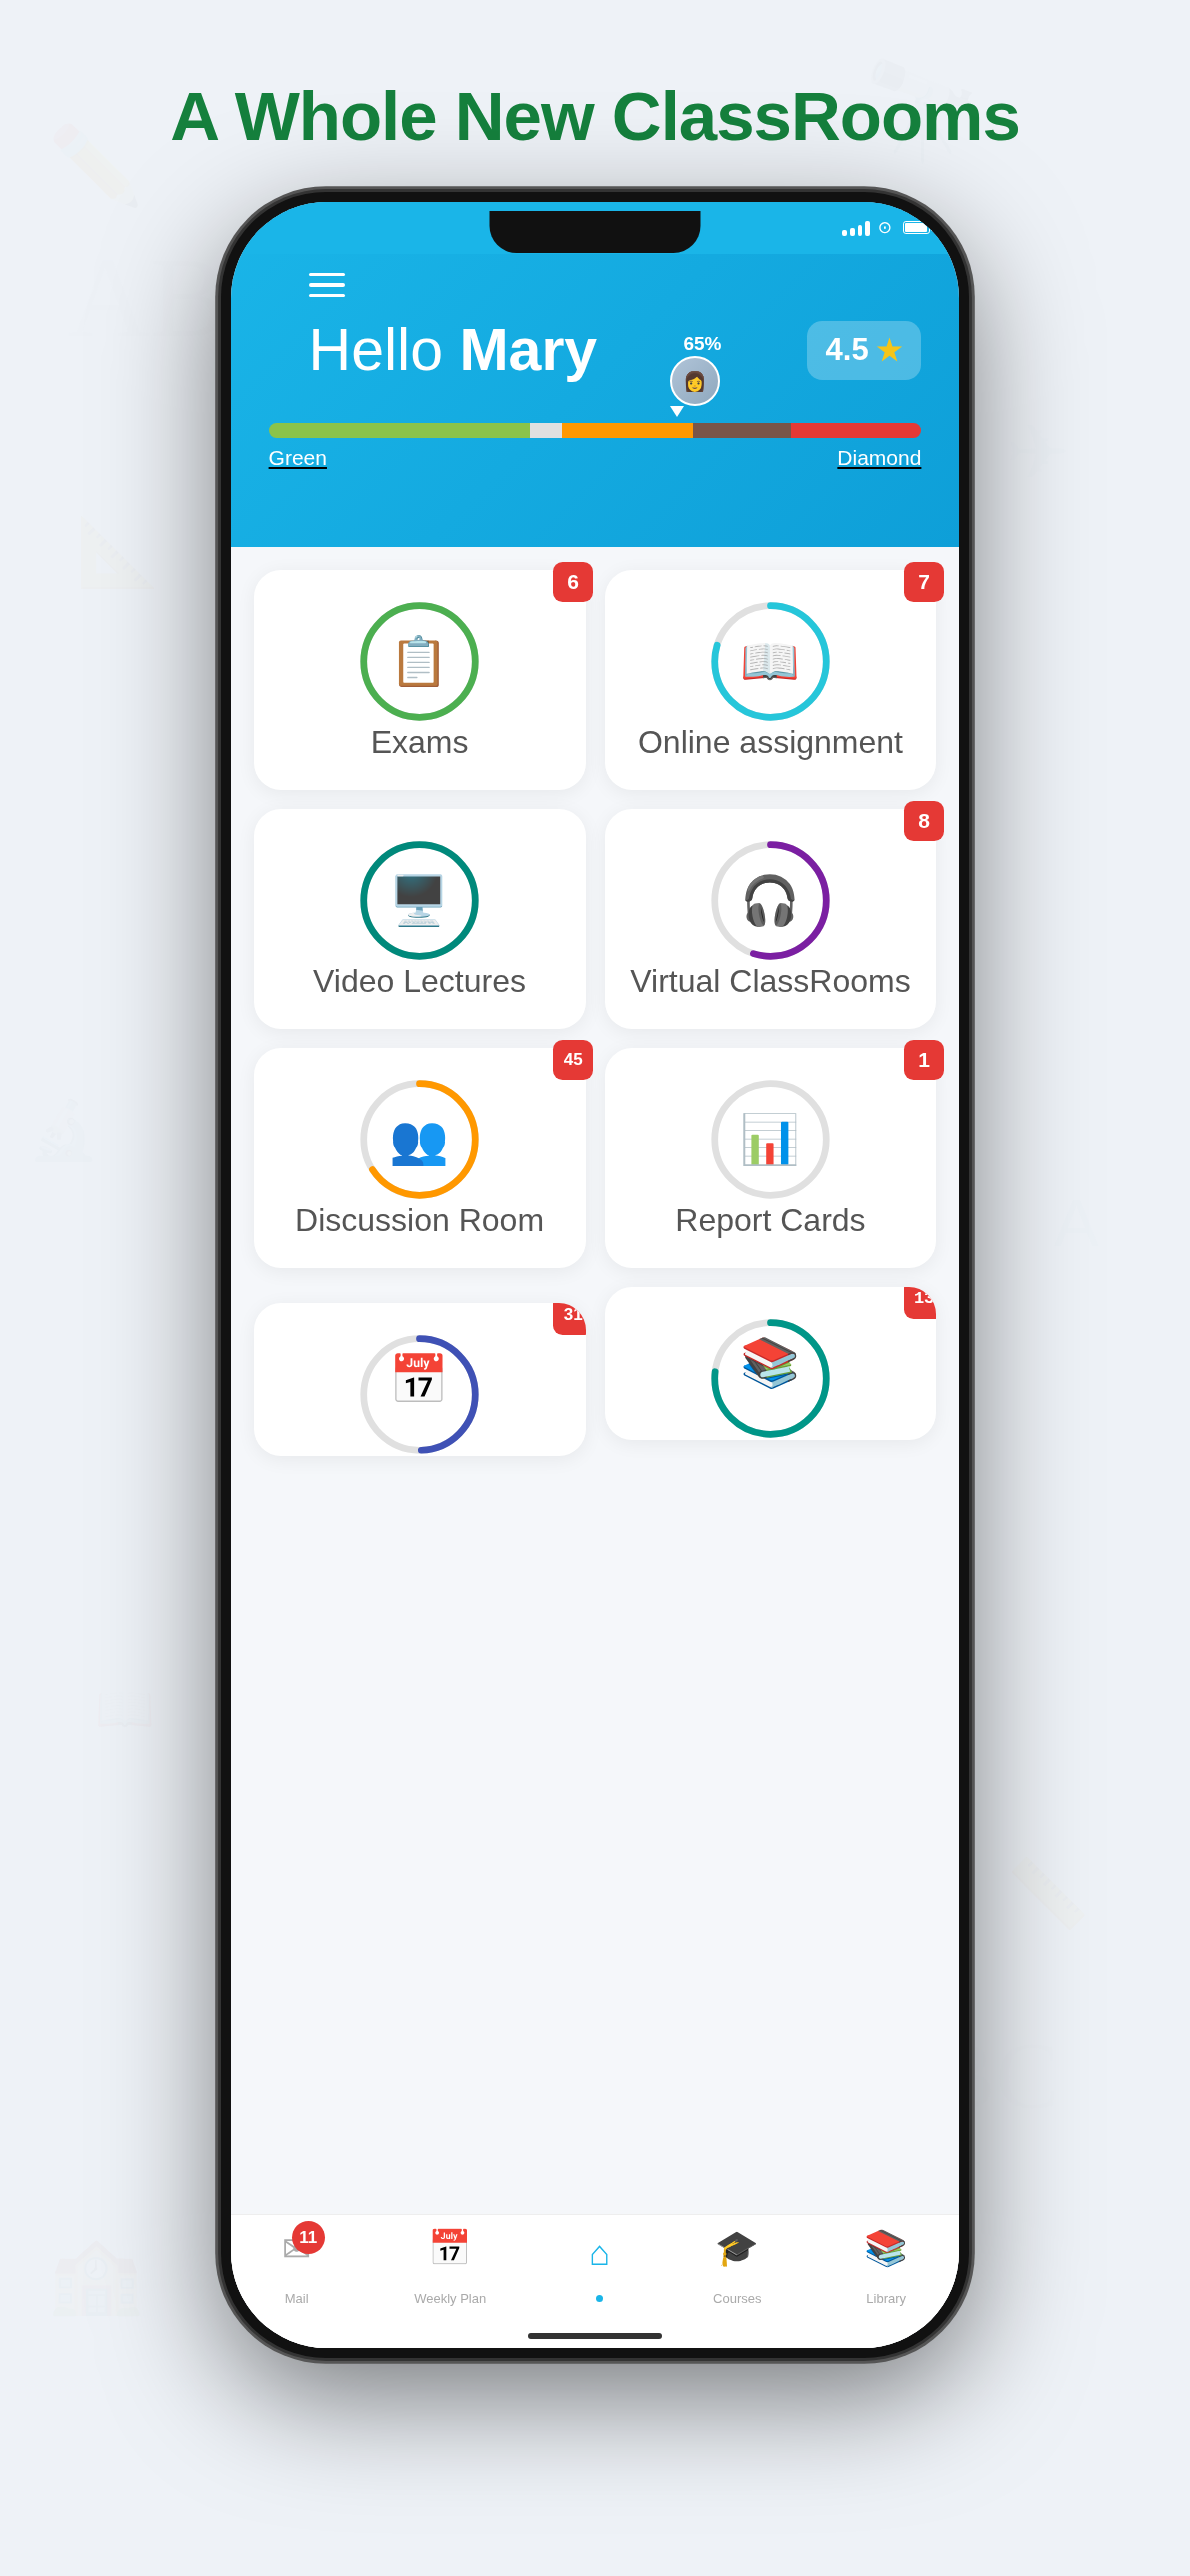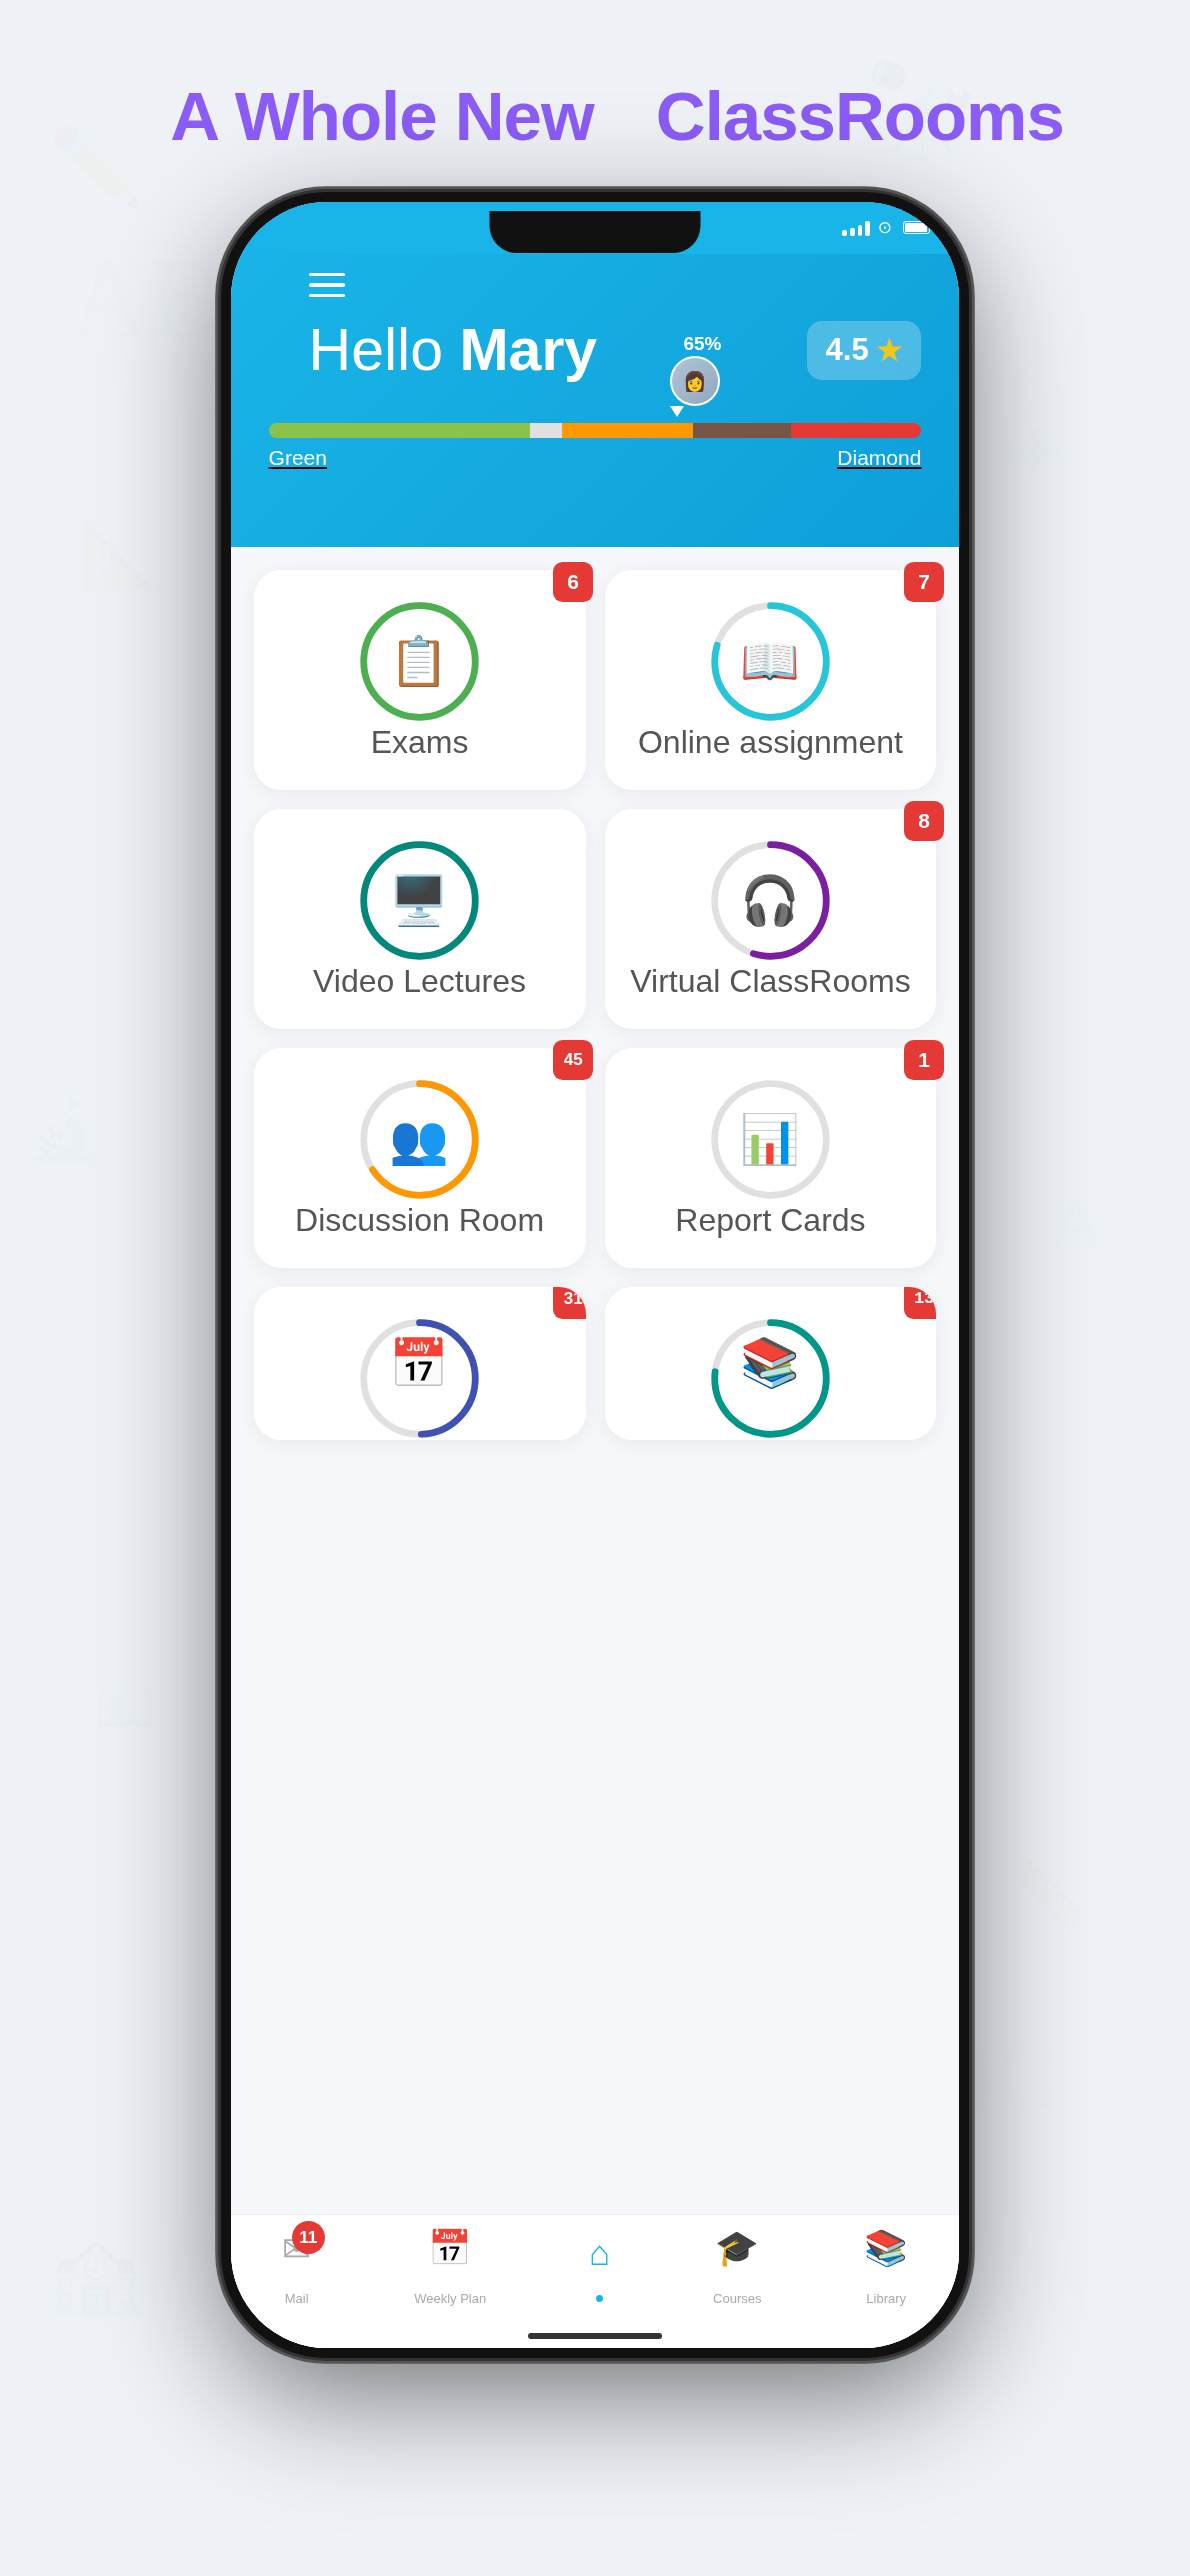--- a/index.html
+++ b/index.html
@@ -26,22 +26,21 @@
       top: 77px;
       left: 0; right: 0;
       text-align: center;
       font-size: 69px;
       font-weight: 400;
       color: #1a5f6a;
       letter-spacing: -1px;
     }
     .page-title span {
       font-weight: 800;
-      color: #8b5cf6;
-      margin-left: 44px;
+      color: #15803d;
     }
 
     
     .phone-frame {
       position: absolute;
       top: 192px;
       left: 50%;
       transform: translateX(-50%);
       width: 748px;
       height: 2166px;
@@ -563,21 +562,21 @@
           <div class="card-badge">1</div>
           <div class="circle-icon">
             <svg class="ring-svg" viewBox="0 0 130 130">
               <circle cx="65" cy="65" r="58" fill="none" stroke="#e0e0e0" stroke-width="7"></circle>
             </svg>
             <span class="icon-inner" style="color:#ef5350">📊</span>
           </div>
           <div class="card-label">Report Cards</div>
         </div>
 
-        <div class="card" style="height:153px; overflow:hidden;">
+        <div class="card" style="height:153px; overflow:hidden;margin-top:16px;">
           <div class="card-badge" style="font-size:17px">31</div>
           <div class="circle-icon" style="width:125px;height:125px;">
             <svg class="ring-svg" viewBox="0 0 130 130">
               <circle cx="65" cy="65" r="58" fill="none" stroke="#e0e0e0" stroke-width="7"></circle>
               <circle cx="65" cy="65" r="58" fill="none" stroke="#3f51b5" stroke-width="7" stroke-dasharray="180 184" stroke-linecap="round" transform="rotate(-90 65 65)"></circle>
             </svg>
             <span class="icon-inner" style="color:#3f51b5">📅</span>
           </div>
         </div>
 

